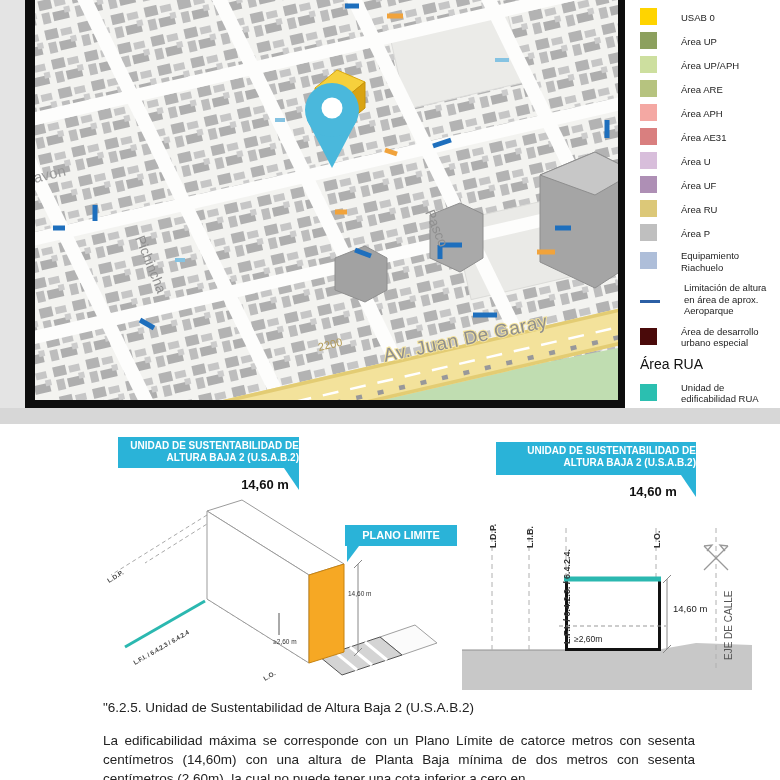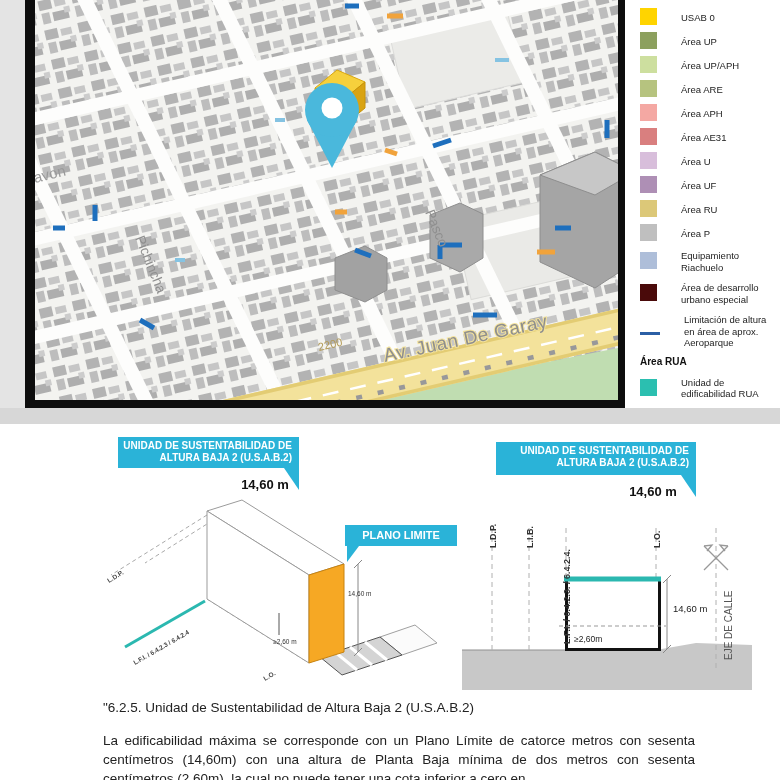--- a/index.html
+++ b/index.html
@@ -10,25 +10,25 @@
   .left-margin{position:absolute;left:0;top:0;width:25px;height:408px;background:#e4e4e4;}
   .map-frame{position:absolute;left:25px;top:0;width:600px;height:408px;background:#0d0d0d;}
   .map-inner{position:absolute;left:10px;top:0;width:583px;height:400px;overflow:hidden;background:#f3f3f0;}
   .gray-strip{position:absolute;left:0;top:408px;width:780px;height:16px;background:#d7d7d7;}
   
   .legend{position:absolute;left:628px;top:0;width:152px;height:406px;background:#fff;padding:8px 2px 0 12px;}
   .lrow{display:flex;gap:24px;margin-bottom:7px;align-items:center;}
   .sw{width:17px;height:17px;flex:none;}
   .lline{width:20px;height:3px;flex:none;margin-top:6px;}
   .llab{font-size:9.5px;line-height:11.5px;color:#222;padding-top:2px;}
-  .lhead{font-size:10px;font-weight:bold;color:#111;margin:3px 0 8px 0;}
+  .lhead{font-size:14px;font-weight:normal;color:#111;margin:3px 0 8px 0;}
   
   .diagram{position:absolute;}
   .banner{position:absolute;background:var(--banner);color:#fff;font-size:10px;font-weight:600;
-          text-align:right;line-height:12px;padding:3px 7px 0 4px;}
+          text-align:right;line-height:12px;padding:3px 0 0 4px;}
   .banner-tail{position:absolute;width:0;height:0;border-top:22px solid var(--banner);border-left:15px solid transparent;}
   .dim-big{position:absolute;font-size:13px;font-weight:bold;color:#111;text-align:center;}
   .plano-label{position:absolute;background:var(--banner);color:#fff;font-size:11px;font-weight:600;
                text-align:center;line-height:21px;}
   .plano-tail{position:absolute;width:0;height:0;border-top:16px solid var(--banner);border-right:12px solid transparent;}
   
   .bodytext{position:absolute;left:103px;top:700px;width:592px;color:#222;}
   .bt-head{font-size:13.5px;margin:0 0 16px 0;}
   .bt-par{font-size:13.5px;line-height:19px;text-align:justify;margin:0;}
   svg text{font-family:"Liberation Sans",sans-serif;}
@@ -177,26 +177,26 @@
       </div>
     <div class="lrow">
         <span class="sw" style="background-color: rgb(191, 191, 191);"></span>
         <span class="llab">Área P</span>
       </div>
     <div class="lrow">
         <span class="sw" style="background-color: rgb(174, 190, 217);"></span>
         <span class="llab">Equipamiento Riachuelo</span>
       </div>
     <div class="lrow">
+        <span class="lline" style="background-color: rgb(43, 95, 165);"></span>
+        <span class="llab">Limitación de altura en área de aprox. Aeroparque</span>
+      </div>
+    <div class="lrow">
         <span class="sw" style="background-color: rgb(74, 10, 10);"></span>
         <span class="llab">Área de desarrollo urbano especial</span>
-      </div>
-    <div class="lrow">
-        <span class="lline" style="background-color: rgb(43, 95, 165);"></span>
-        <span class="llab">Limitación de altura en área de aprox. Aeroparque</span>
       </div>
     <div class="lhead">Área RUA</div>
     <div class="lrow">
         <span class="sw" style="background-color: rgb(43, 191, 176);"></span>
         <span class="llab">Unidad de edificabilidad RUA</span>
       </div>
   </div>
 
   <div class="gray-strip"></div>
 

